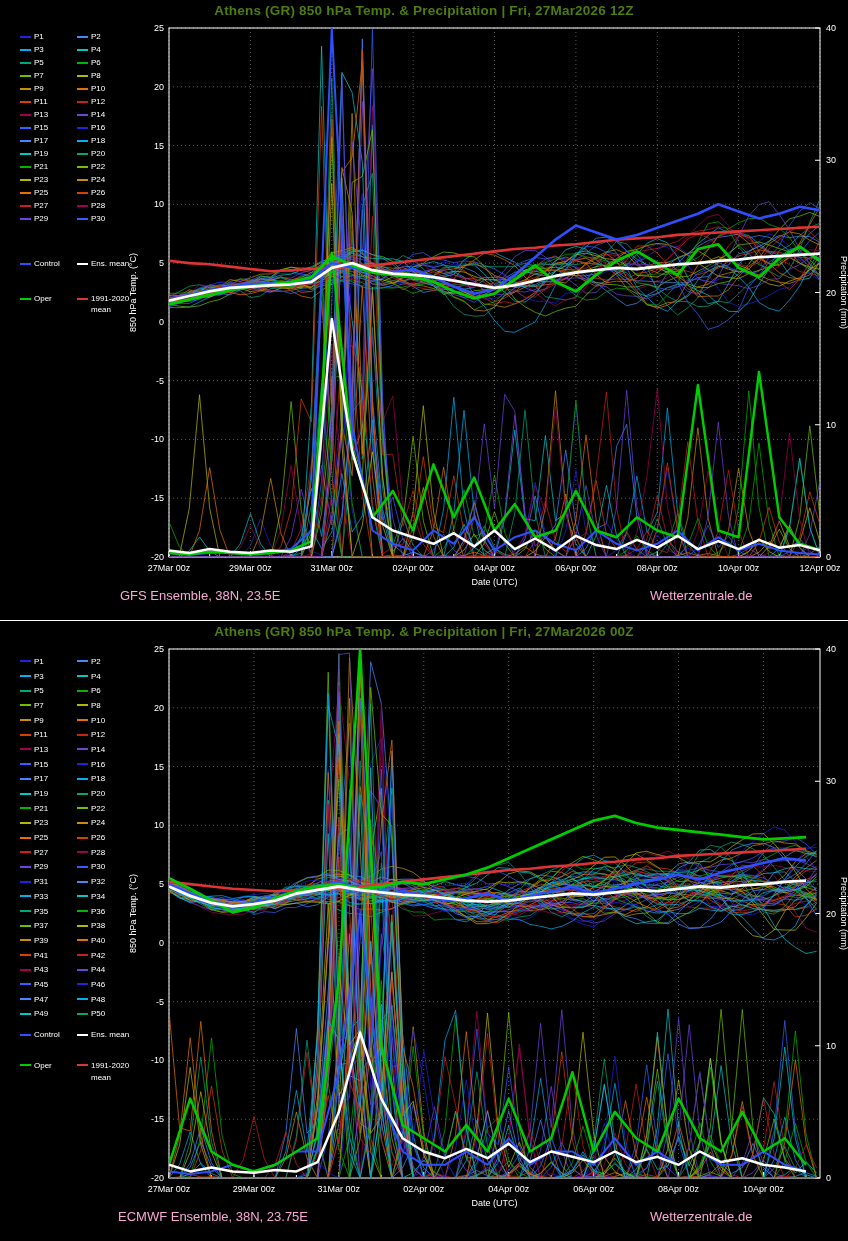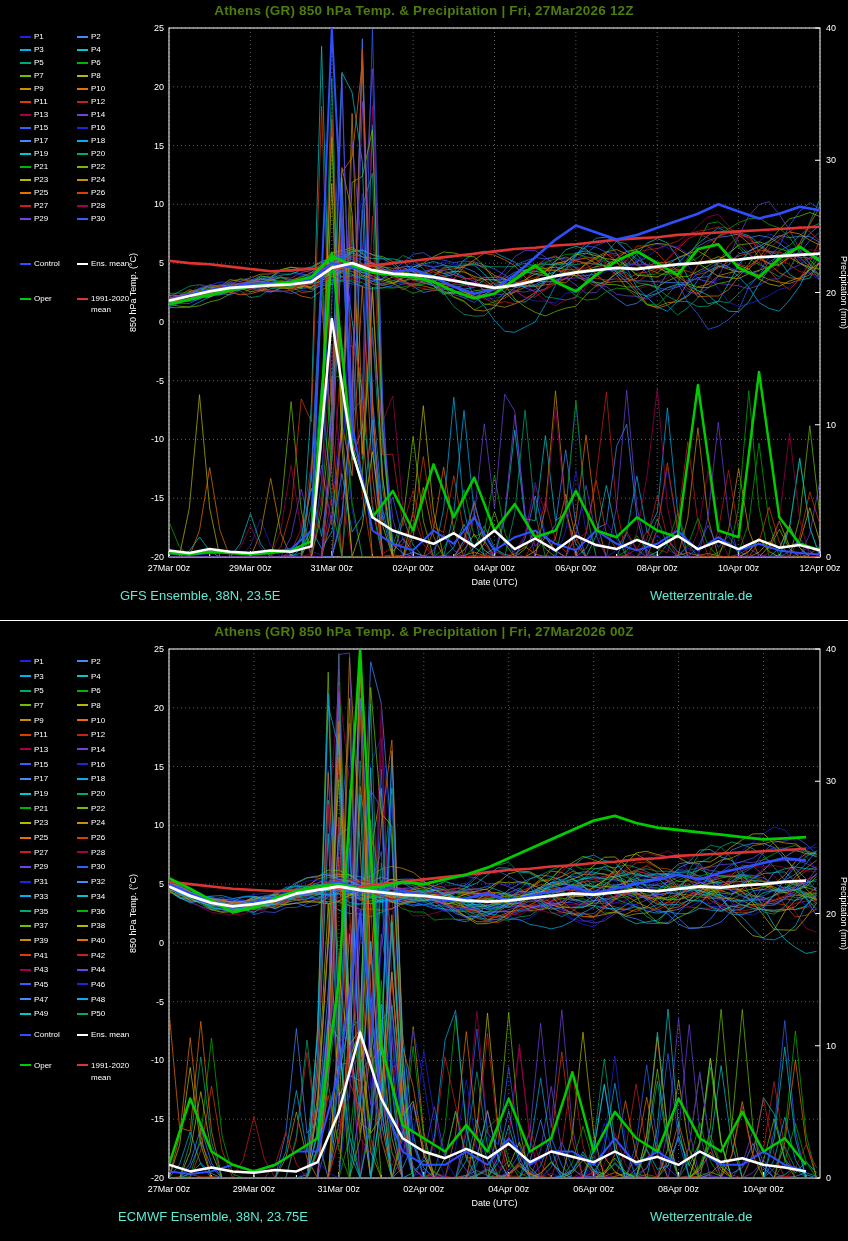--- a/index.html
+++ b/index.html
@@ -16,21 +16,21 @@
   .lgrid{display:grid;grid-template-columns:57px 62px;}
   .li{display:flex;align-items:center;color:#fff;font-size:8px;white-space:nowrap;}
   #legend0 .li{height:13px;}
   #legend1 .li{height:14.7px;}
   .sw{display:inline-block;width:11px;height:2px;margin-right:3px;flex:none;}
   .extra{display:grid;grid-template-columns:57px 72px;}
   #legend0 .x1{margin-top:32px;} #legend0 .x2{margin-top:22px;}
   #legend1 .x1{margin-top:6px;}  #legend1 .x2{margin-top:16px;}
   .clwrap{color:#fff;font-size:8px;}
   .clwrap .l2{margin-left:14px;}
-  .caption{position:absolute;color:#5eead4;font-size:13px;z-index:3;}
+  .caption{position:absolute;color:#f9a8d4;font-size:13px;z-index:3;}
 </style>
 </head>
 <body>
 
 <div class="panel" id="panel0">
   <svg id="svg0" width="848" height="620">
       <line x1="169" x2="820" y1="28" y2="28" stroke="#9a9a9a" stroke-dasharray="1,3" stroke-width="0.6"></line>
       <text x="164" y="31" text-anchor="end" font-size="9">25</text>
       <line x1="169" x2="820" y1="86.77777777777777" y2="86.77777777777777" stroke="#9a9a9a" stroke-dasharray="1,3" stroke-width="0.6"></line>
       <text x="164" y="89.77777777777777" text-anchor="end" font-size="9">20</text>

